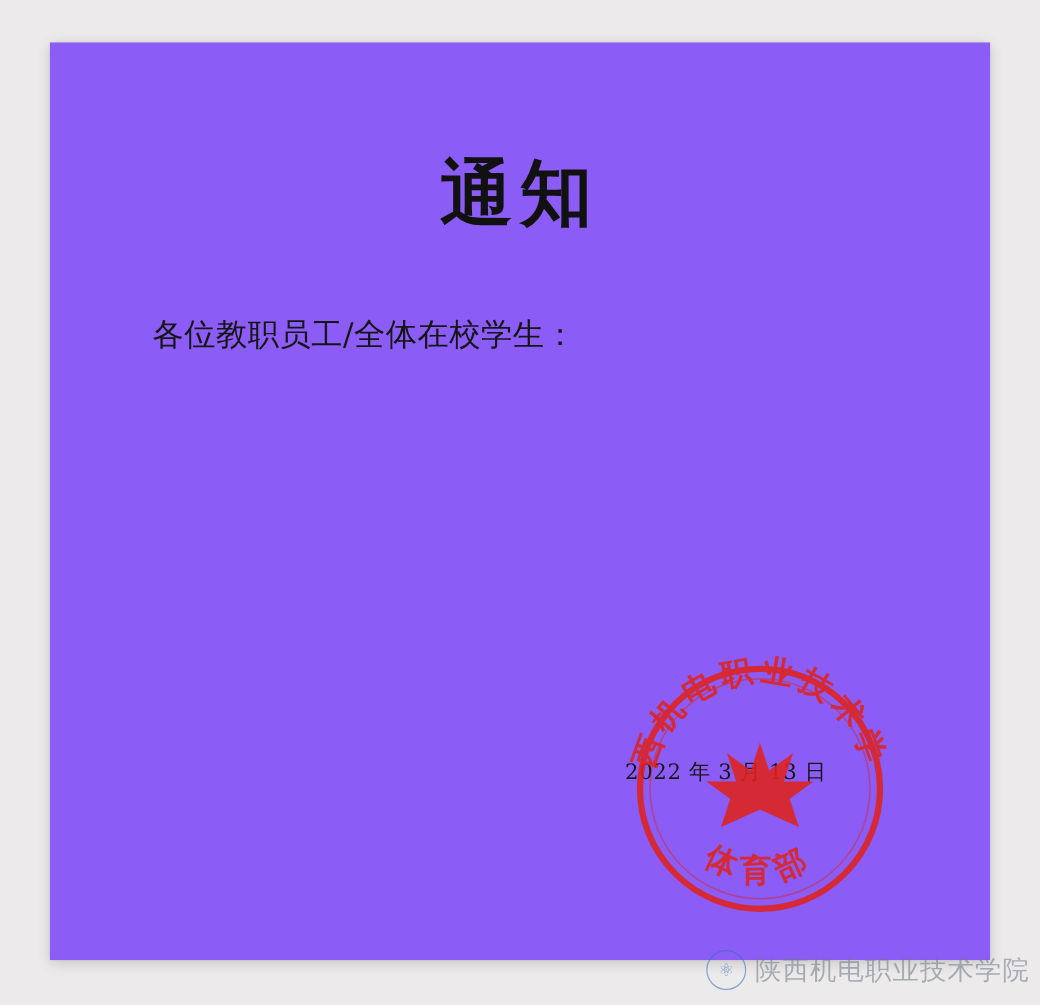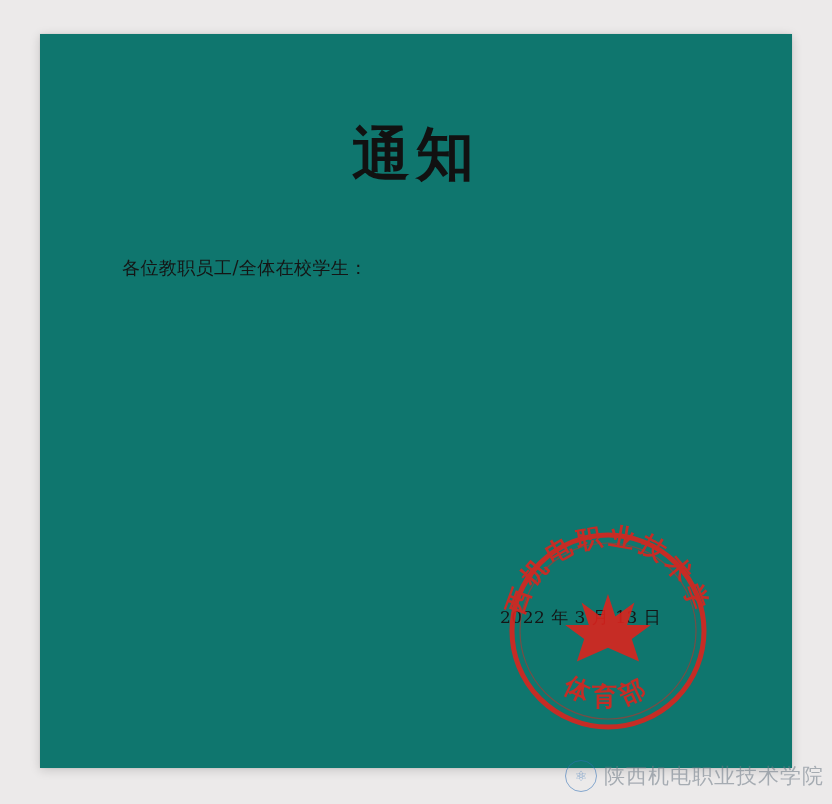--- a/index.html
+++ b/index.html
@@ -19,21 +19,21 @@
     position: absolute;
     left: 40px;
     top: 34px;
     width: 752px;
     height: 734px;
   }
 
   #document-page {
     position: absolute;
     inset: 0;
-    background: #0f766e;
+    background: #8b5cf6;
     box-shadow: 0 2px 10px rgba(0,0,0,0.16), 0 0 2px rgba(0,0,0,0.10);
   }
 
   #doc-title {
     position: absolute;
     top: 82px;
     left: 0;
     right: 0;
     text-align: center;
     font-size: 58px;
@@ -41,21 +41,21 @@
     letter-spacing: 6px;
     color: #111111;
     font-family: "DejaVu Serif", "Liberation Serif", serif;
   }
 
   #body-block {
     position: absolute;
     top: 212px;
     left: 82px;
     width: 594px;
-    font-size: 18px;
+    font-size: 25px;
     color: #151515;
     line-height: 43px;
     letter-spacing: 0.4px;
     font-family: "DejaVu Serif", "Liberation Serif", serif;
   }
 
   .para {
     margin: 0;
     text-align: justify;
     text-justify: inter-ideograph;

